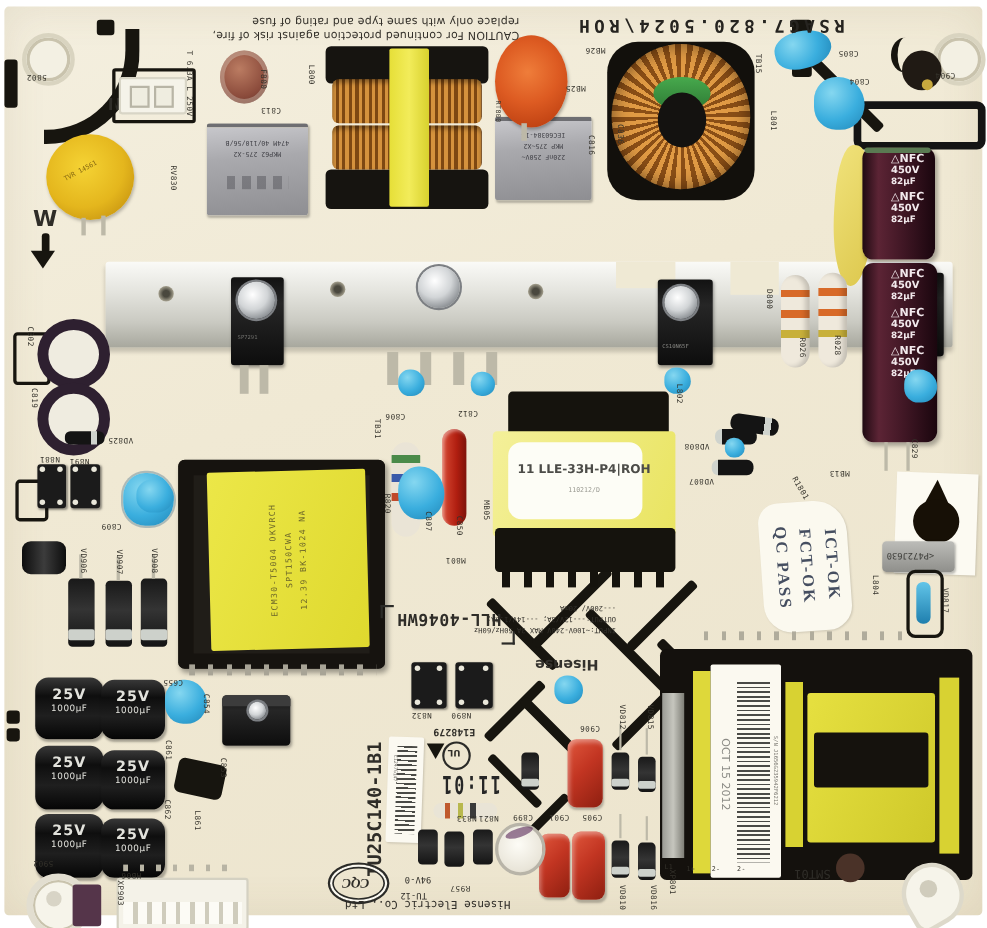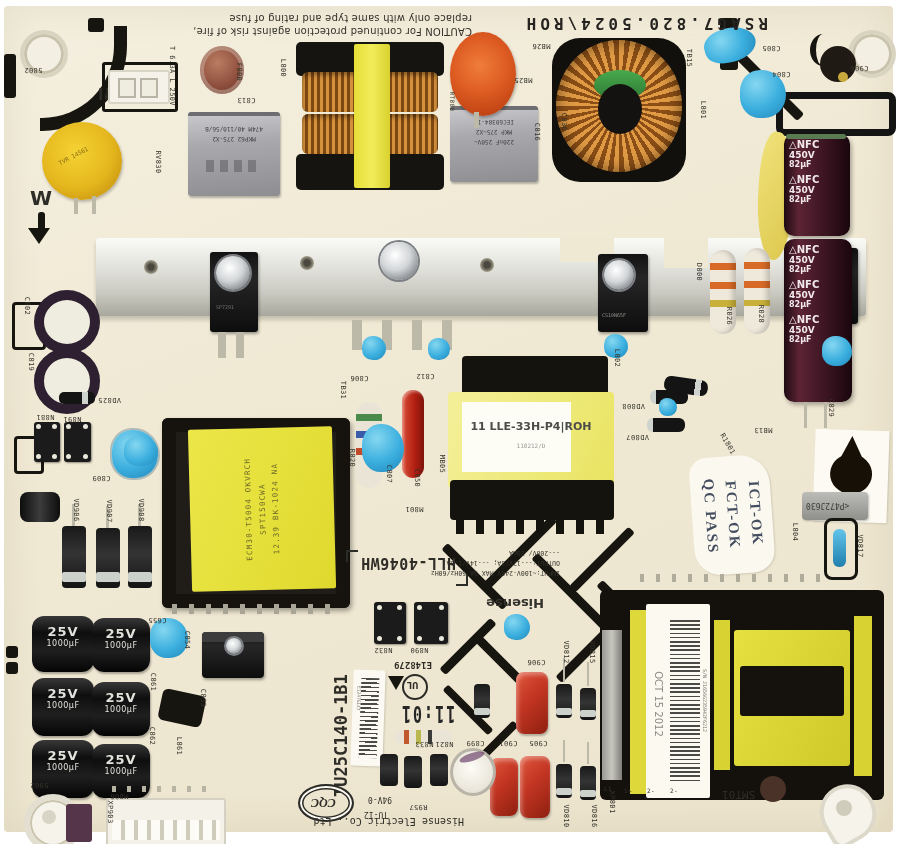--- a/index.html
+++ b/index.html
@@ -33,21 +33,21 @@
   .lead{position:absolute;background:#bdb9a8}
   .redcap{position:absolute;background:linear-gradient(135deg,#e0573c 0%,#c23522 45%,#8e1f10 100%);
           border-radius:8px;box-shadow:inset 2px 3px 4px rgba(255,255,255,.35),1px 2px 2px rgba(0,0,0,.25)}
   .ecap{position:absolute;background:linear-gradient(180deg,#383838,#0e0e0e 30%,#1f1f1f 62%,#050505);
         border-radius:12px;color:#e2e2dc;text-align:center;box-shadow:1px 2px 2px rgba(0,0,0,.3)}
   .ecap .v{font:bold 13px "DejaVu Sans",sans-serif;margin-top:8px;letter-spacing:1px}
   .ecap .u{font:8px "DejaVu Sans",sans-serif;letter-spacing:.5px}
   .nfc{position:absolute;border-radius:10px;
        background:linear-gradient(90deg,#1f0a12 0%,#5c2435 22%,#411725 55%,#1a060e 100%);
        box-shadow:2px 3px 4px rgba(0,0,0,.3)}
-  .nfc .g{color:#f2e9ec;padding-left:5px;margin-top:5px}
+  .nfc .g{color:#f2e9ec;padding-left:26px;margin-top:5px}
   .nfc .l1{font:bold 10px "DejaVu Sans",sans-serif}
   .nfc .l2{font:bold 9px "DejaVu Sans",sans-serif}
   .nfc .l3{font:bold 8px "DejaVu Sans",sans-serif}
   .filmcap{position:absolute;background:linear-gradient(175deg,#c7c7cb 0%,#a9a9ad 35%,#8e8e92 100%);
            border-radius:3px;border-top:4px solid #6e6e72;box-shadow:1px 2px 2px rgba(0,0,0,.25)}
   .filmtx{width:100%;text-align:center;font:6px "DejaVu Sans Mono",monospace;color:#3f3f45;line-height:1.7}
   .optoc{position:absolute;background:#1b1b1b;border-radius:3px;box-shadow:1px 1px 2px rgba(0,0,0,.4)}
   .pindot{position:absolute;width:5px;height:5px;border-radius:50%;background:#e9e7da}
   .barsV{background:repeating-linear-gradient(180deg,#4a4a46 0 1.6px,transparent 1.6px 4.2px)}
 </style>
@@ -248,21 +248,21 @@
     </div>
   </div>
   <div class="p" style="left:168px;top:598px;width:170px;height:10px;background:repeating-linear-gradient(90deg,#a8a496 0 5px,transparent 5px 17px)"></div>
 
   <div class="p" style="left:398px;top:384px;width:22px;height:88px;border-radius:11px;background:linear-gradient(90deg,#d84b34,#b01e10 60%,#7e130a);box-shadow:inset 2px 2px 3px rgba(255,255,255,.4)"></div>
   <div class="p" style="left:352px;top:396px;width:26px;height:86px;border-radius:13px;background:linear-gradient(180deg,#eae4d6 0 14%,#4a8a4a 14% 22%,#eae4d6 22% 34%,#3a5aaa 34% 42%,#eae4d6 42% 54%,#c04a2a 54% 62%,#eae4d6 62%)"></div>
   <div class="glue" style="left:358px;top:418px;width:42px;height:48px"></div>
 
   <div class="blk" style="left:458px;top:350px;width:146px;height:44px;border-radius:4px;background:#15130d"></div>
   <div class="p" style="left:444px;top:386px;width:166px;height:96px;background:linear-gradient(115deg,#f4f09a,#e9e460);border-radius:4px">
-    <div class="p" style="left:14px;top:10px;width:109px;height:70px;background:#fdfdf6;border-radius:0">
+    <div class="p" style="left:14px;top:10px;width:122px;height:70px;background:#fdfdf6;border-radius:12px">
       <div class="tx" style="left:0;top:18px;width:138px;text-align:center;font:bold 11px 'DejaVu Sans',sans-serif;color:#4c4c48">11 LLE-33H-P4|ROH</div>
       <div class="tx" style="left:0;top:40px;width:138px;text-align:center;font:6px 'DejaVu Sans Mono',monospace;color:#9a9a92">110212/D</div>
     </div>
   </div>
   <div class="blk" style="left:446px;top:474px;width:164px;height:40px;border-radius:4px;background:#15130d"></div>
   <div class="p" style="left:452px;top:512px;width:152px;height:16px;background:repeating-linear-gradient(90deg,#15130d 0 8px,transparent 8px 20px)"></div>
 
   <div class="p" style="left:646px;top:384px;width:38px;height:14px;background:linear-gradient(90deg,#cfd3cd 0 16%,#141414 16%);border-radius:6px"></div>
   <div class="p" style="left:643px;top:412px;width:38px;height:14px;background:linear-gradient(90deg,#cfd3cd 0 16%,#141414 16%);border-radius:6px"></div>
   <div class="glue" style="left:655px;top:392px;width:18px;height:18px"></div>

